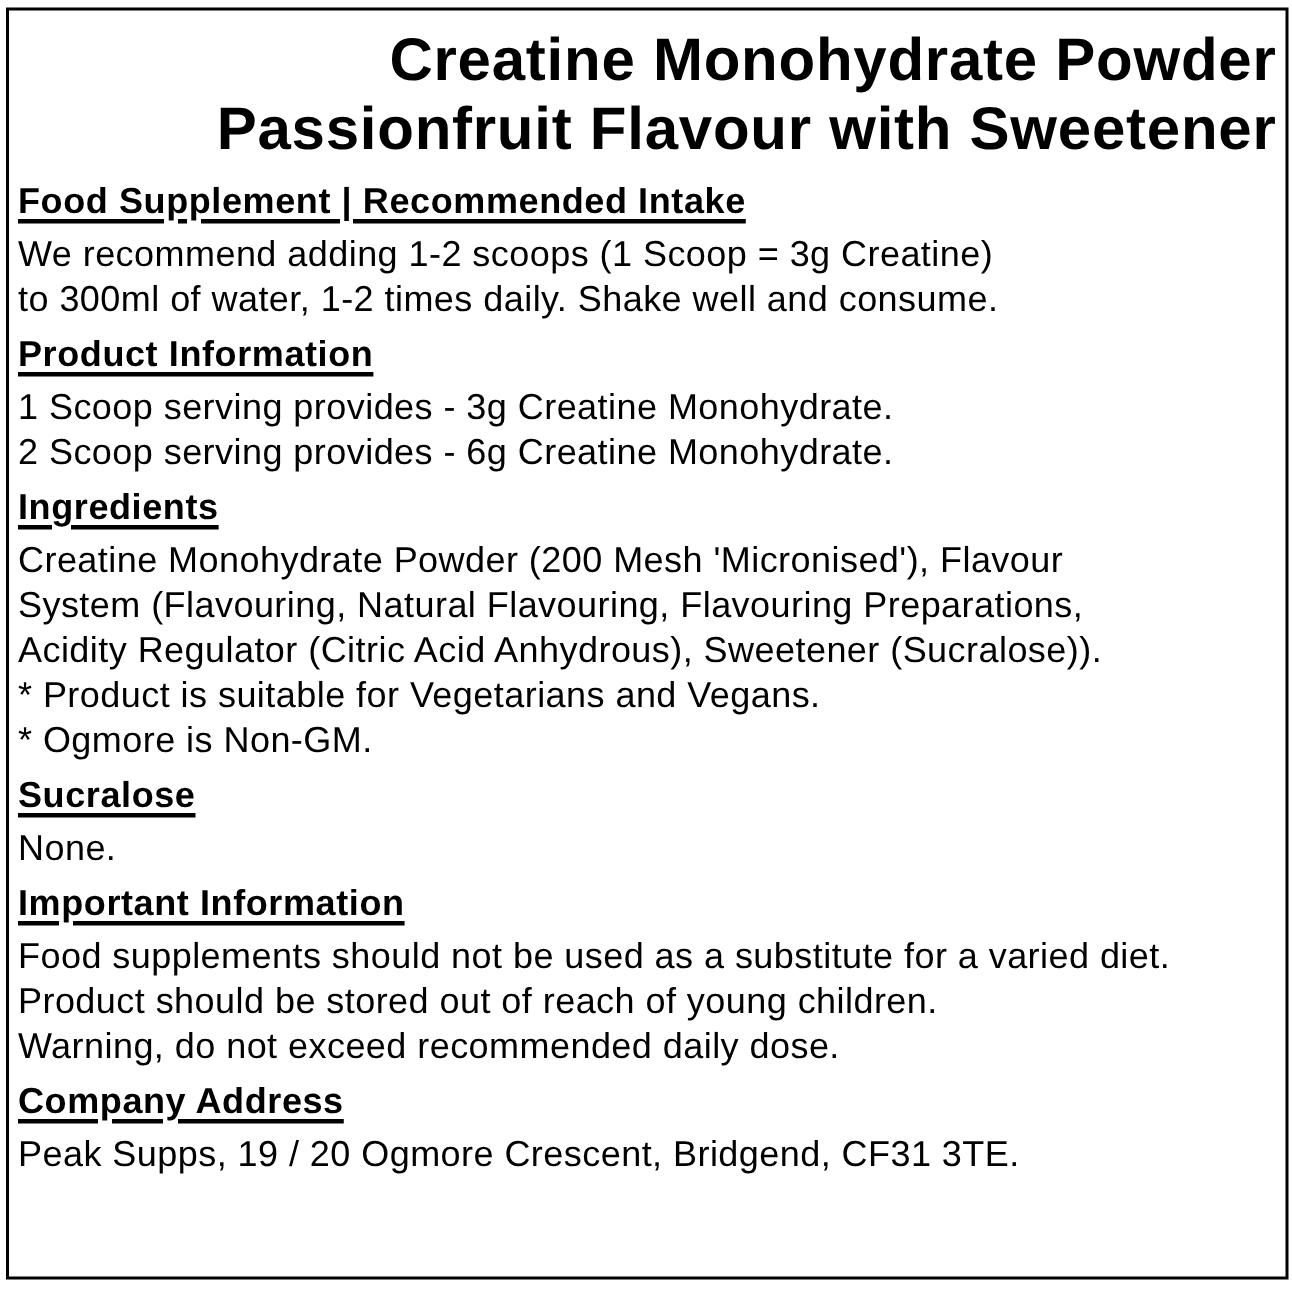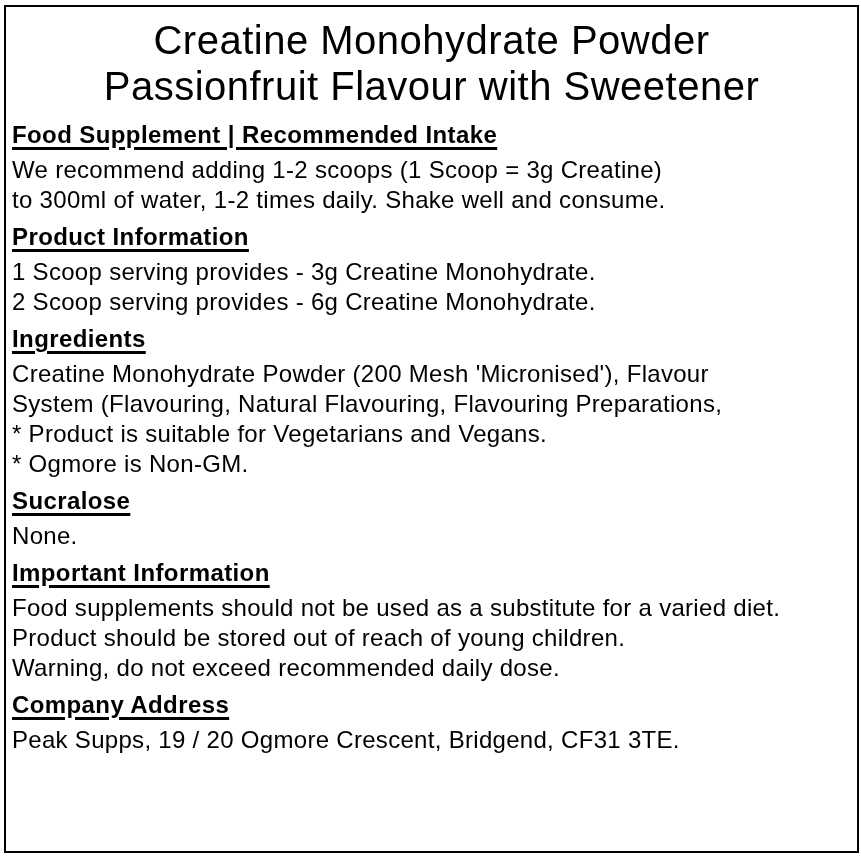--- a/index.html
+++ b/index.html
@@ -21,22 +21,22 @@
     left: 4px;
     width: 845px;
     height: 842px;
     border: 2px solid #000000;
     background: #ffffff;
     padding: 2px 0 0 6px;
     overflow: hidden;
     box-sizing: content-box;
   }
   .title {
-    text-align: center;
-    font-weight: normal;
+    text-align: right;
+    font-weight: bold;
     font-size: 40px;
     line-height: 46px;
     margin: 8px 6px 4px 0;
     letter-spacing: 0.5px;
     white-space: nowrap;
   }
   .section {
     margin: 0;
   }
   .section .heading {
@@ -79,20 +79,21 @@
   <div class="section">
     <div class="heading-row"><span class="heading">Product Information</span></div>
     <div class="line">1 Scoop serving provides - 3g Creatine Monohydrate.</div>
     <div class="line">2 Scoop serving provides - 6g Creatine Monohydrate.</div>
   </div>
 
   <div class="section">
     <div class="heading-row"><span class="heading">Ingredients</span></div>
     <div class="line">Creatine Monohydrate Powder (200 Mesh 'Micronised'), Flavour</div>
     <div class="line">System (Flavouring, Natural Flavouring, Flavouring Preparations,</div>
+    <div class="line">Acidity Regulator (Citric Acid Anhydrous), Sweetener (Sucralose)).</div>
     <div class="line">* Product is suitable for Vegetarians and Vegans.</div>
     <div class="line">* Ogmore is Non-GM.</div>
   </div>
 
   <div class="section">
     <div class="heading-row"><span class="heading">Sucralose</span></div>
     <div class="line">None.</div>
   </div>
 
   <div class="section">

